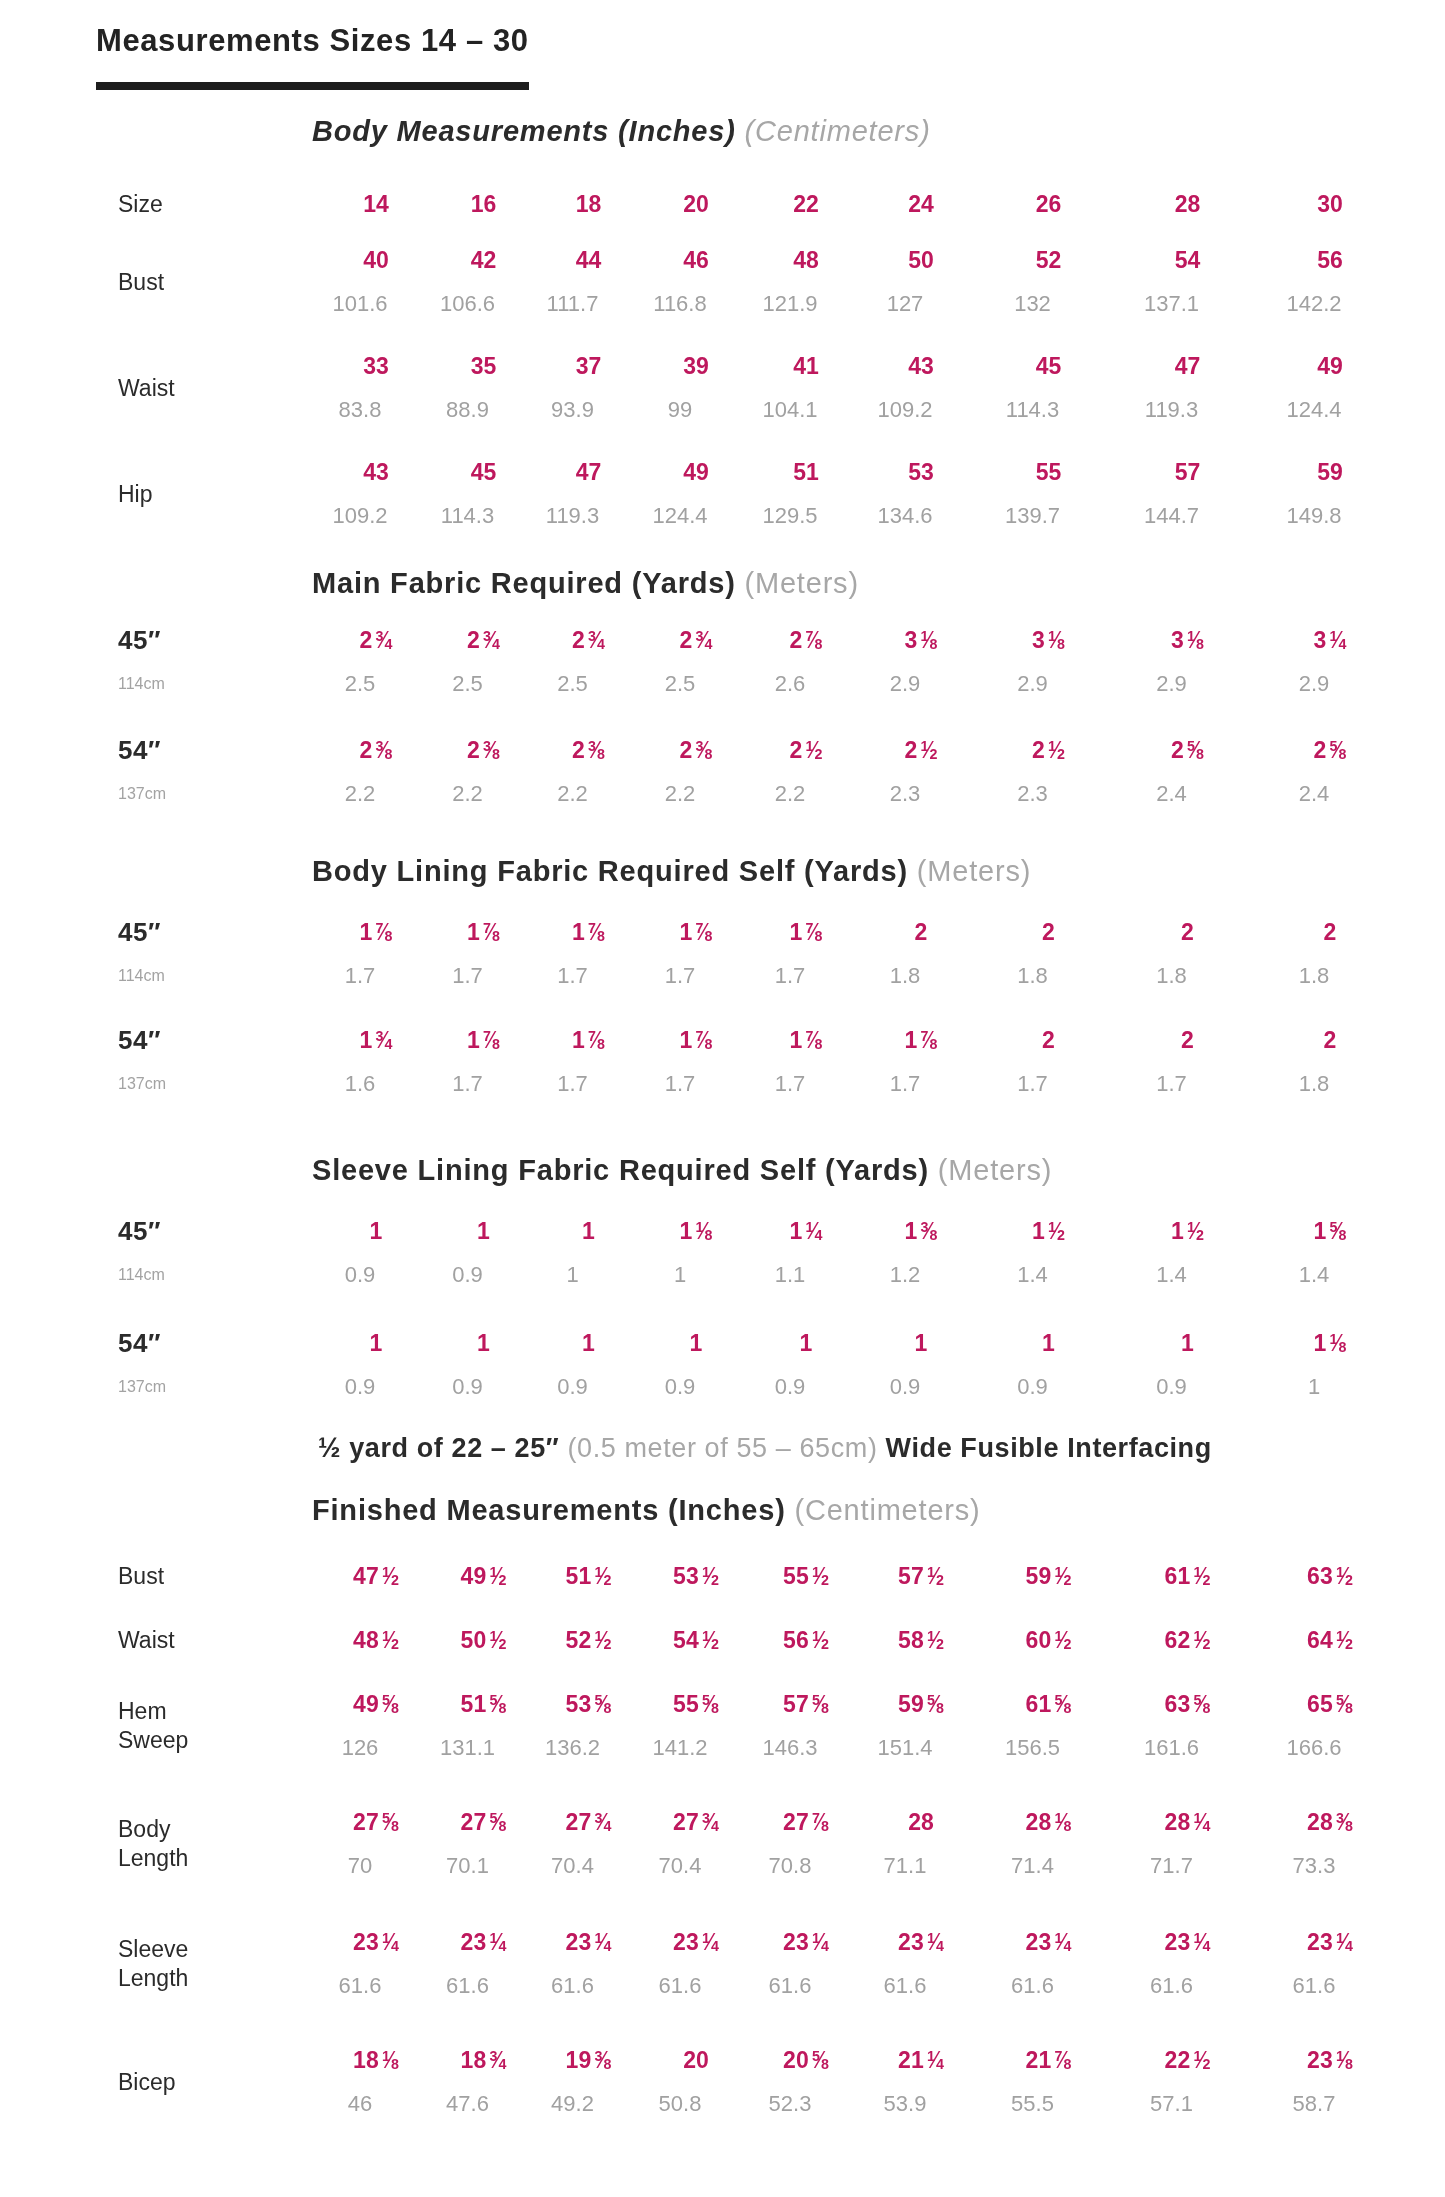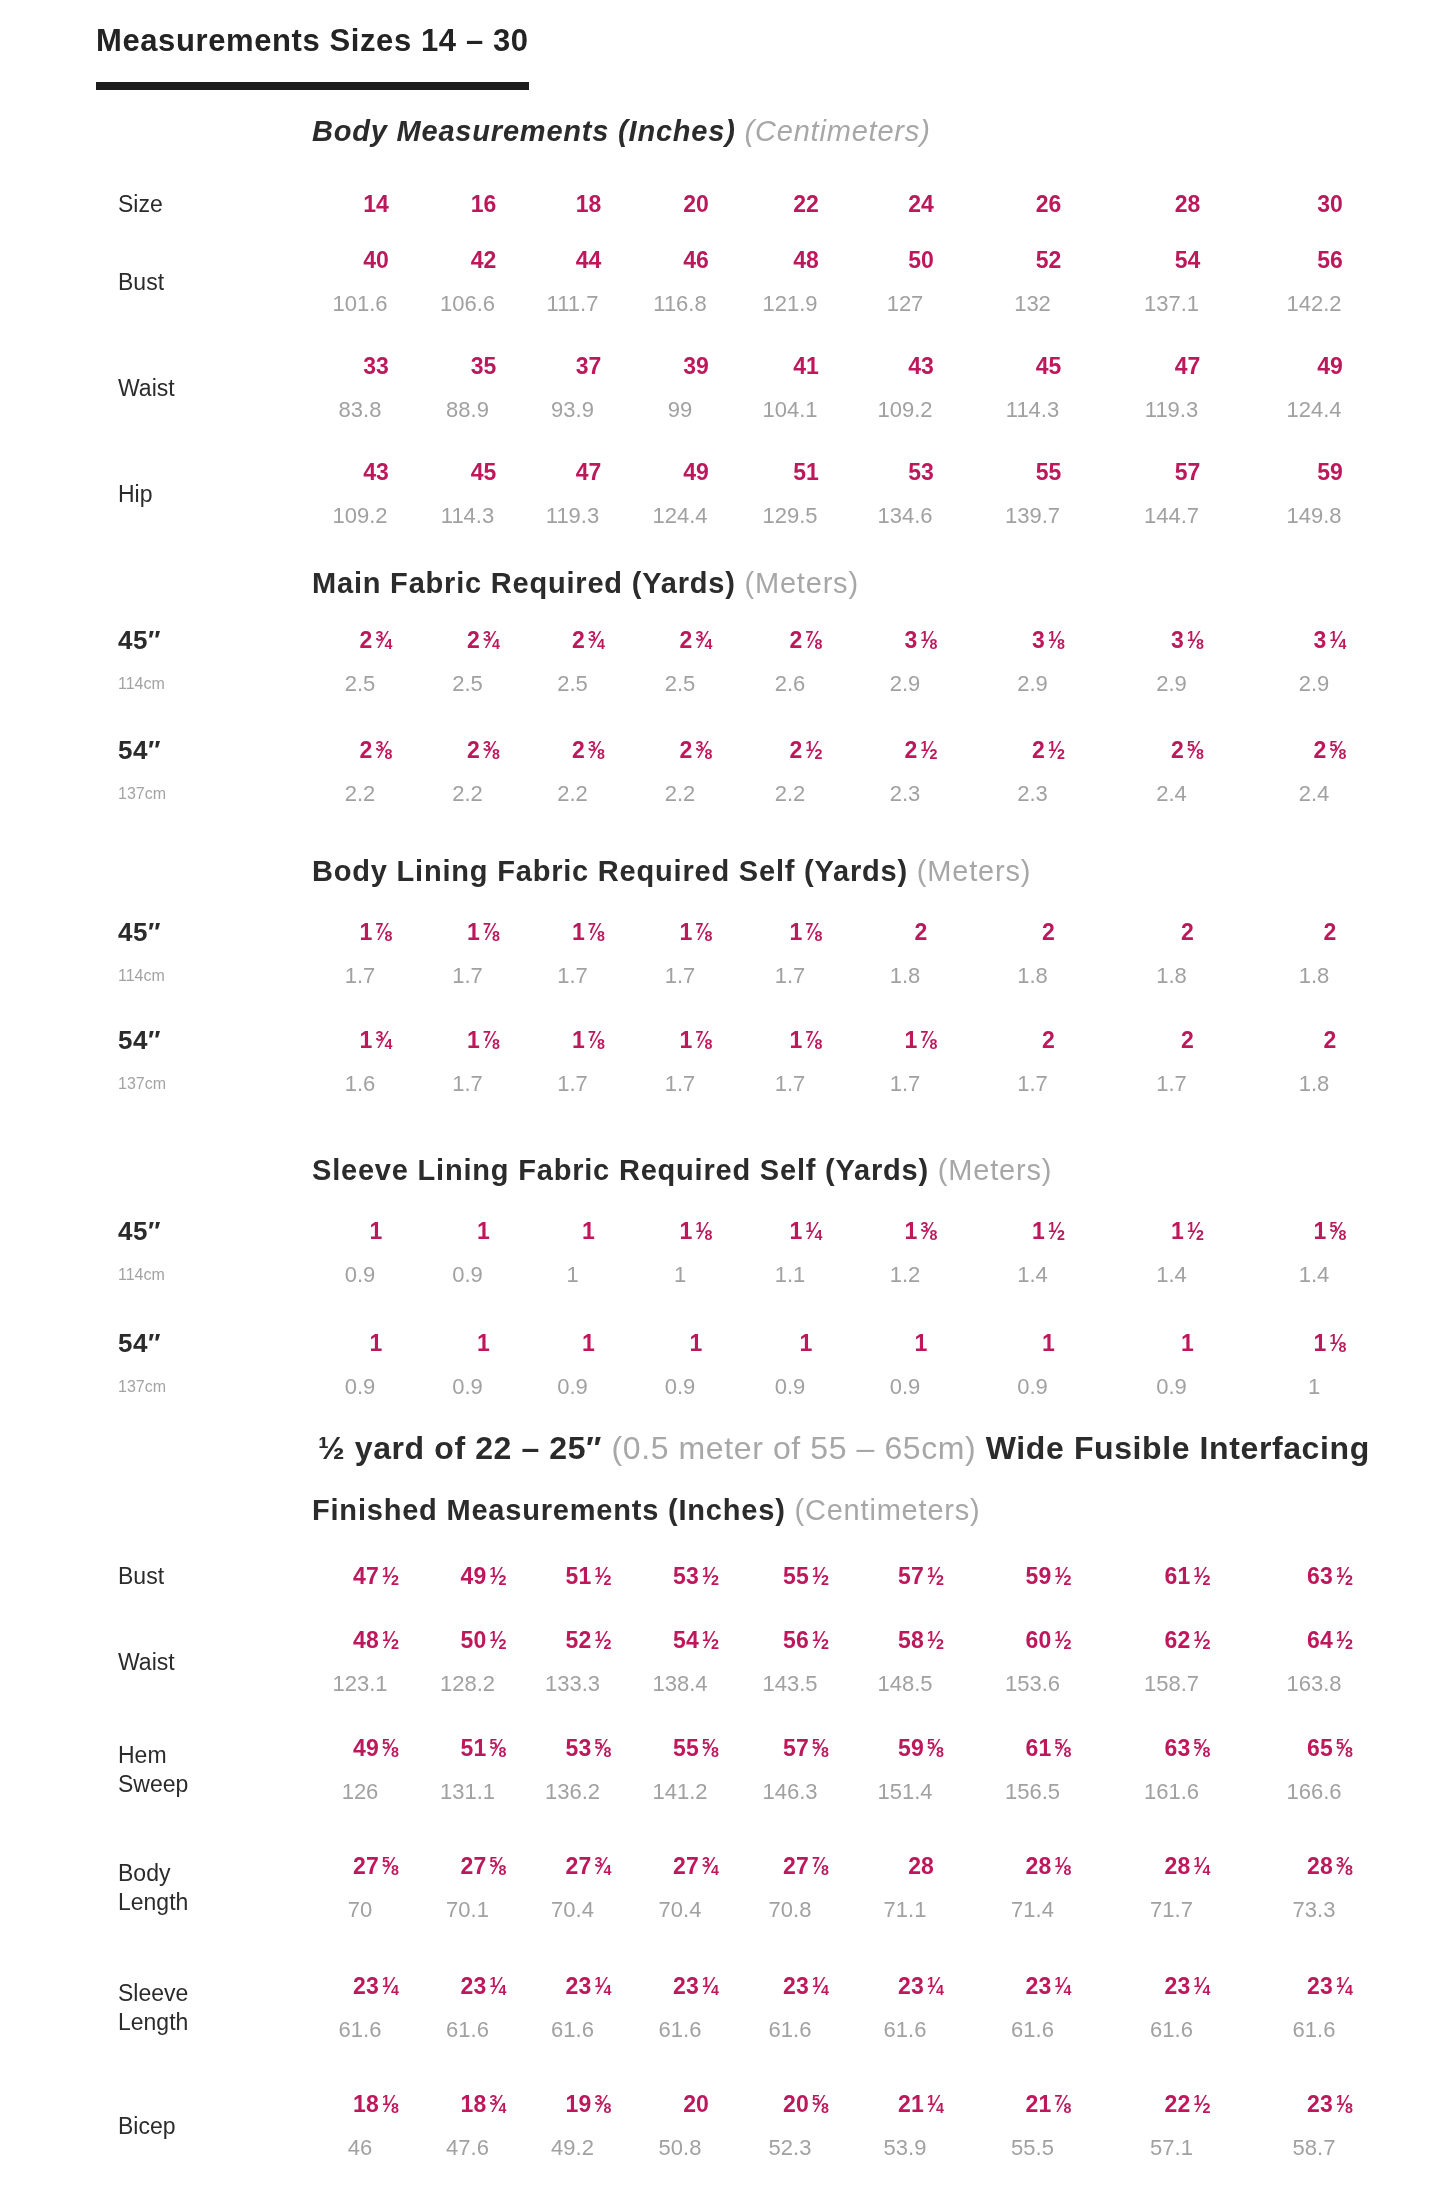--- a/index.html
+++ b/index.html
@@ -12,21 +12,21 @@
     display:table;margin:0 0 0 96px;font-size:31px;font-weight:700;
     letter-spacing:0.6px;color:#232323;line-height:38px;
     padding-bottom:22px;border-bottom:8px solid #1d1d1d;
   }
   .sheader{
     margin-left:312px;font-size:29px;font-weight:600;letter-spacing:0.8px;
     line-height:38px;color:#2b2b2b;white-space:nowrap;
   }
   .h-gray{color:#a7a7a7;font-weight:500;}
   .note{
-    margin-left:318px;font-size:32px;font-weight:600;letter-spacing:0.6px;
+    margin-left:318px;font-size:27px;font-weight:600;letter-spacing:0.6px;
     line-height:38px;color:#2b2b2b;white-space:nowrap;
   }
   .note .h-gray{font-weight:500;}
   .mrow{position:relative;}
   .line{
     display:grid;
     grid-template-columns:305px 110px 105px 105px 110px 110px 120px 135px 143px 142px;
     height:44px;line-height:44px;
   }
   .line::before{content:"";}
@@ -385,31 +385,20 @@
         <span class="cell">48<span class="fr"><span class="nu">1</span><span class="sl">⁄</span><span class="de">2</span></span></span>
         <span class="cell">50<span class="fr"><span class="nu">1</span><span class="sl">⁄</span><span class="de">2</span></span></span>
         <span class="cell">52<span class="fr"><span class="nu">1</span><span class="sl">⁄</span><span class="de">2</span></span></span>
         <span class="cell">54<span class="fr"><span class="nu">1</span><span class="sl">⁄</span><span class="de">2</span></span></span>
         <span class="cell">56<span class="fr"><span class="nu">1</span><span class="sl">⁄</span><span class="de">2</span></span></span>
         <span class="cell">58<span class="fr"><span class="nu">1</span><span class="sl">⁄</span><span class="de">2</span></span></span>
         <span class="cell">60<span class="fr"><span class="nu">1</span><span class="sl">⁄</span><span class="de">2</span></span></span>
         <span class="cell">62<span class="fr"><span class="nu">1</span><span class="sl">⁄</span><span class="de">2</span></span></span>
         <span class="cell">64<span class="fr"><span class="nu">1</span><span class="sl">⁄</span><span class="de">2</span></span></span>
       </div>
-    <div class="line ln-cm">
-        <span class="cell">123.1</span>
-        <span class="cell">128.2</span>
-        <span class="cell">133.3</span>
-        <span class="cell">138.4</span>
-        <span class="cell">143.5</span>
-        <span class="cell">148.5</span>
-        <span class="cell">153.6</span>
-        <span class="cell">158.7</span>
-        <span class="cell">163.8</span>
-      </div>
   </div>
 
   <div class="mrow" style="margin-top:20px;">
     <div class="rlabel">
       <div class="main">Hem Sweep</div>
     </div>
     <div class="line ln-in">
         <span class="cell">49<span class="fr"><span class="nu">5</span><span class="sl">⁄</span><span class="de">8</span></span></span>
         <span class="cell">51<span class="fr"><span class="nu">5</span><span class="sl">⁄</span><span class="de">8</span></span></span>
         <span class="cell">53<span class="fr"><span class="nu">5</span><span class="sl">⁄</span><span class="de">8</span></span></span>

